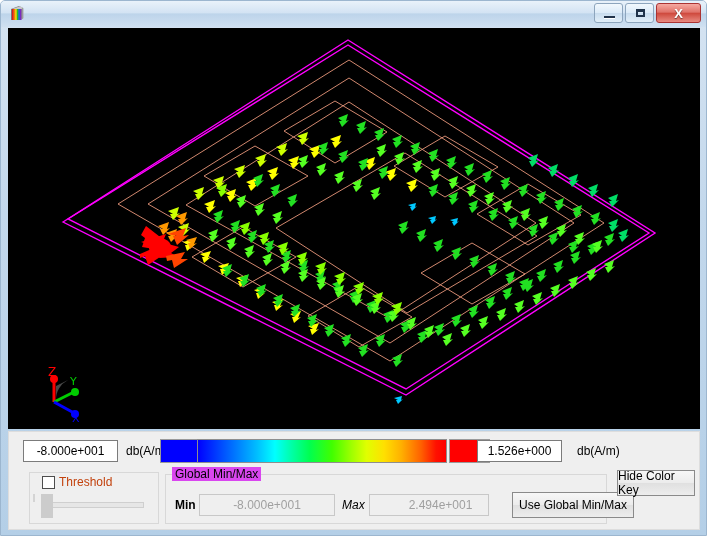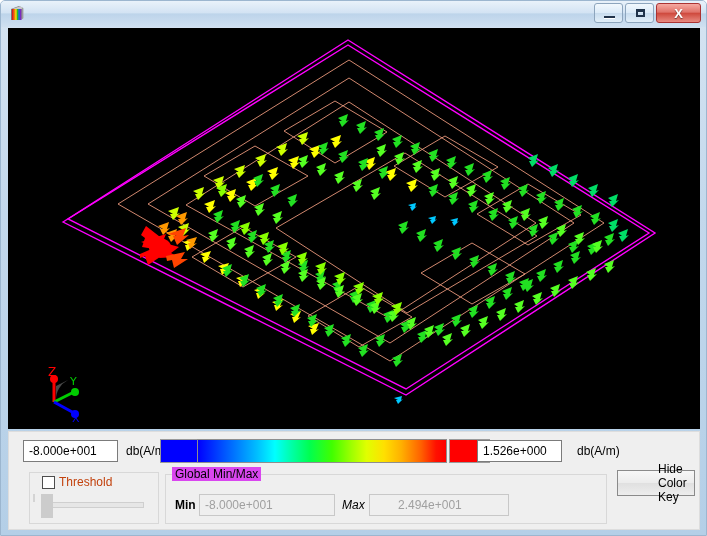--- a/index.html
+++ b/index.html
@@ -35,21 +35,21 @@
   .viewport{position:absolute;left:7px;top:27px;width:692px;height:401px;
             background:#000;overflow:hidden;}
   .vp-svg{display:block;width:692px;height:401px;}
 
   
   .panel{position:absolute;left:7px;top:430px;width:692px;height:99px;
          background:#efefef;border:1px solid #ddd;box-sizing:border-box;}
   .txtbox{position:absolute;box-sizing:border-box;height:22px;
           border:1px solid #7b7b7b;background:#fff;
           font:12px "Liberation Sans",sans-serif;color:#000;
-          padding:2px 5px;line-height:17px;}
+          padding:2px 5px;line-height:17px;text-align:center;}
   .unit{position:absolute;font:12px "Liberation Sans",sans-serif;color:#000;}
   .swatch{position:absolute;height:24px;box-sizing:border-box;
           border:1px solid #9a9a9a;}
   .gradbar{position:absolute;height:24px;box-sizing:border-box;
            border:1px solid #8e8e8e;}
 
   
   .group{position:absolute;box-sizing:border-box;
          border:1px solid #d8d8d8;background:transparent;}
   .group-title{position:absolute;font:12px "Liberation Sans",sans-serif;
@@ -67,21 +67,21 @@
   .slider-tick{position:absolute;width:2px;height:8px;background:#d4d4d4;}
 
   .fieldlabel{position:absolute;font:12px "Liberation Sans",sans-serif;color:#000;}
   .txtbox.disabled{border:1px solid #c8c8c8;background:#efefef;color:#a0a0a0;}
 
   .btn{position:absolute;box-sizing:border-box;height:26px;
        border:1px solid #8a8a8a;
        background:linear-gradient(to bottom,#f7f7f7 0%,#ececec 48%,#e0e0e0 52%,#ededed 100%);
        font:12px "Liberation Sans",sans-serif;color:#000;
        display:flex;align-items:center;justify-content:center;
-       cursor:default;padding-left:40px;}
+       cursor:default;}
 </style>
 </head>
 <body>
 
 <div class="window">
 
   <div class="titlebar">
     <svg class="app-icon" viewBox="0 0 18 18">
       <polygon points="3,4 11,1 15,3 15,13 11,15 3,15" fill="#777"></polygon>
       <g>
@@ -373,19 +373,20 @@
     <div class="slider-track" style="left:35px;top:70px;width:100px;"></div>
     <div class="slider-thumb" style="left:32px;top:62px;"></div>
 
     <div class="group" style="left:156px;top:42px;width:442px;height:50px;"></div>
     <div class="group-title" style="left:163px;top:35px;">Global Min/Max</div>
 
     <div class="fieldlabel" style="left:166px;top:66px;font-weight:bold;">Min</div>
     <input class="txtbox disabled" style="left: 190px; top: 62px; width: 136px;" readonly="" value="-8.000e+001">
 
     <div class="fieldlabel" style="left:333px;top:66px;font-style:italic;">Max</div>
-    <input class="txtbox disabled" style="left: 360px; top: 62px; width: 140px; padding-left: 28px;" readonly="" value="2.494e+001">
-
+    <input class="txtbox disabled" style="left: 360px; top: 62px; width: 120px; padding-left: 28px;" readonly="" value="2.494e+001">
+
+    <div class="btn" style="left:503px;top:60px;width:122px;">Use Global Min/Max</div>
 
     <div class="btn" style="left:608px;top:38px;width:78px;">Hide Color Key</div>
   </div>
 
 </div>
 
 </body></html>

